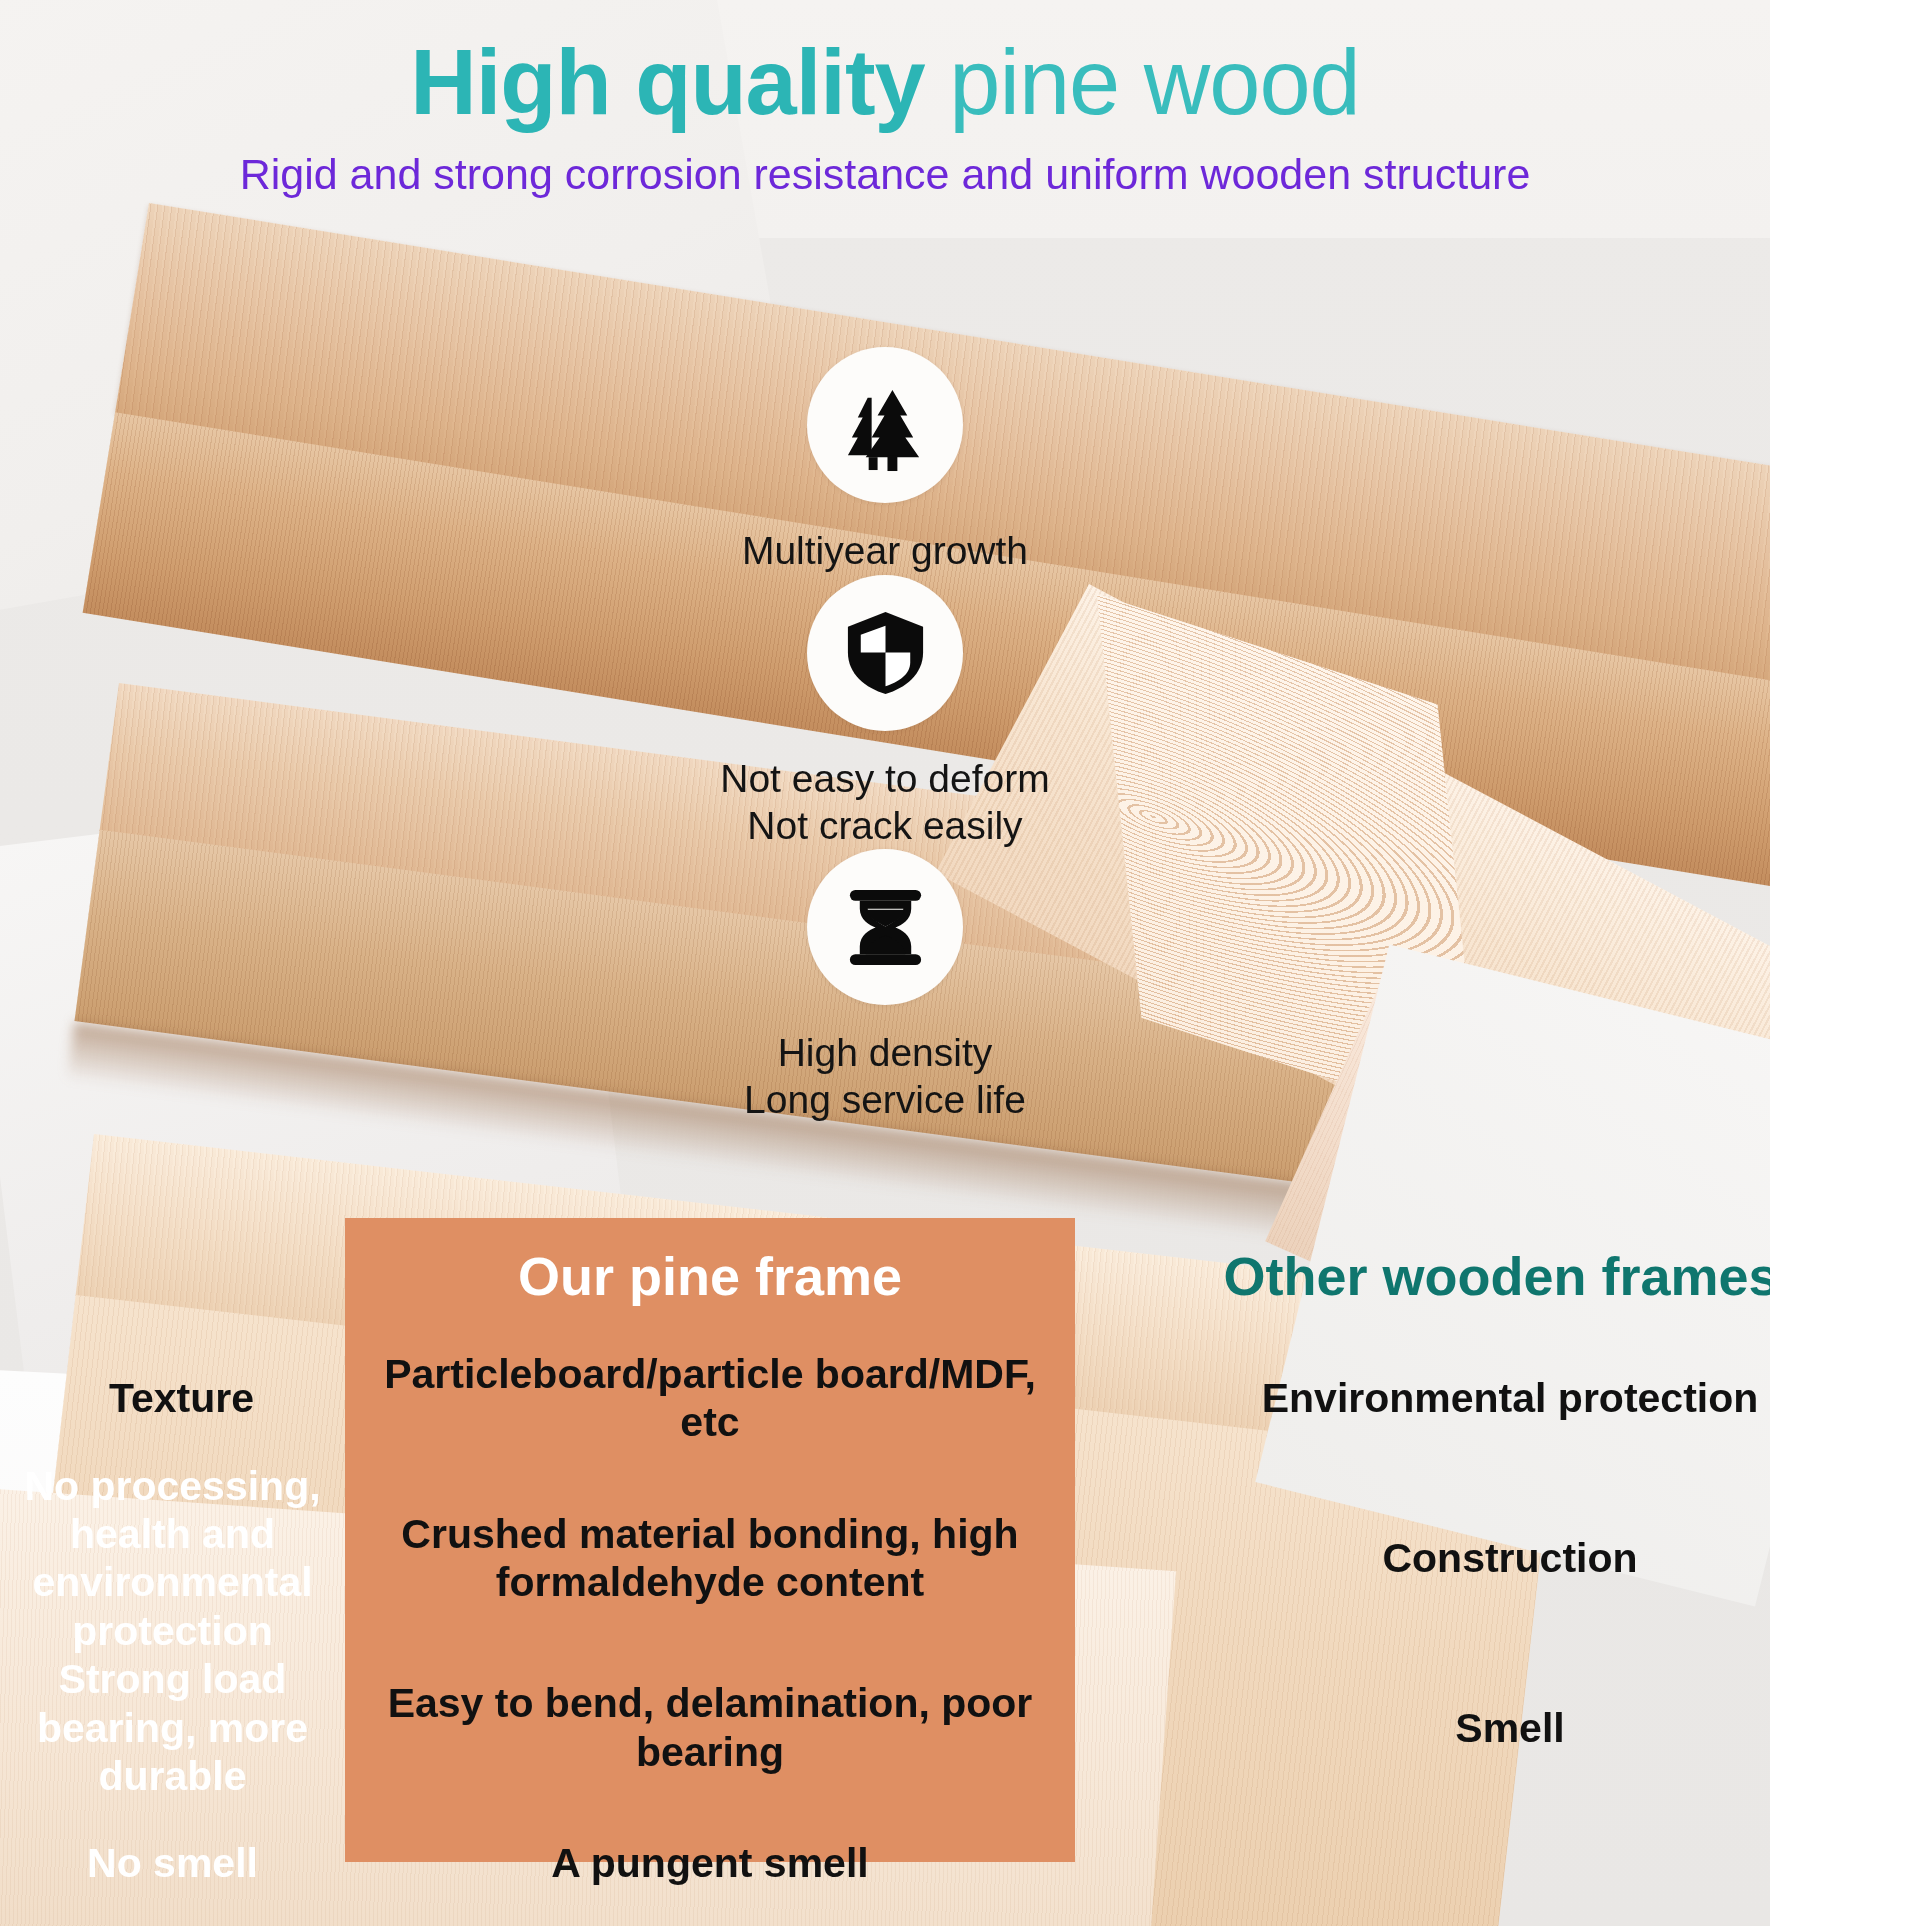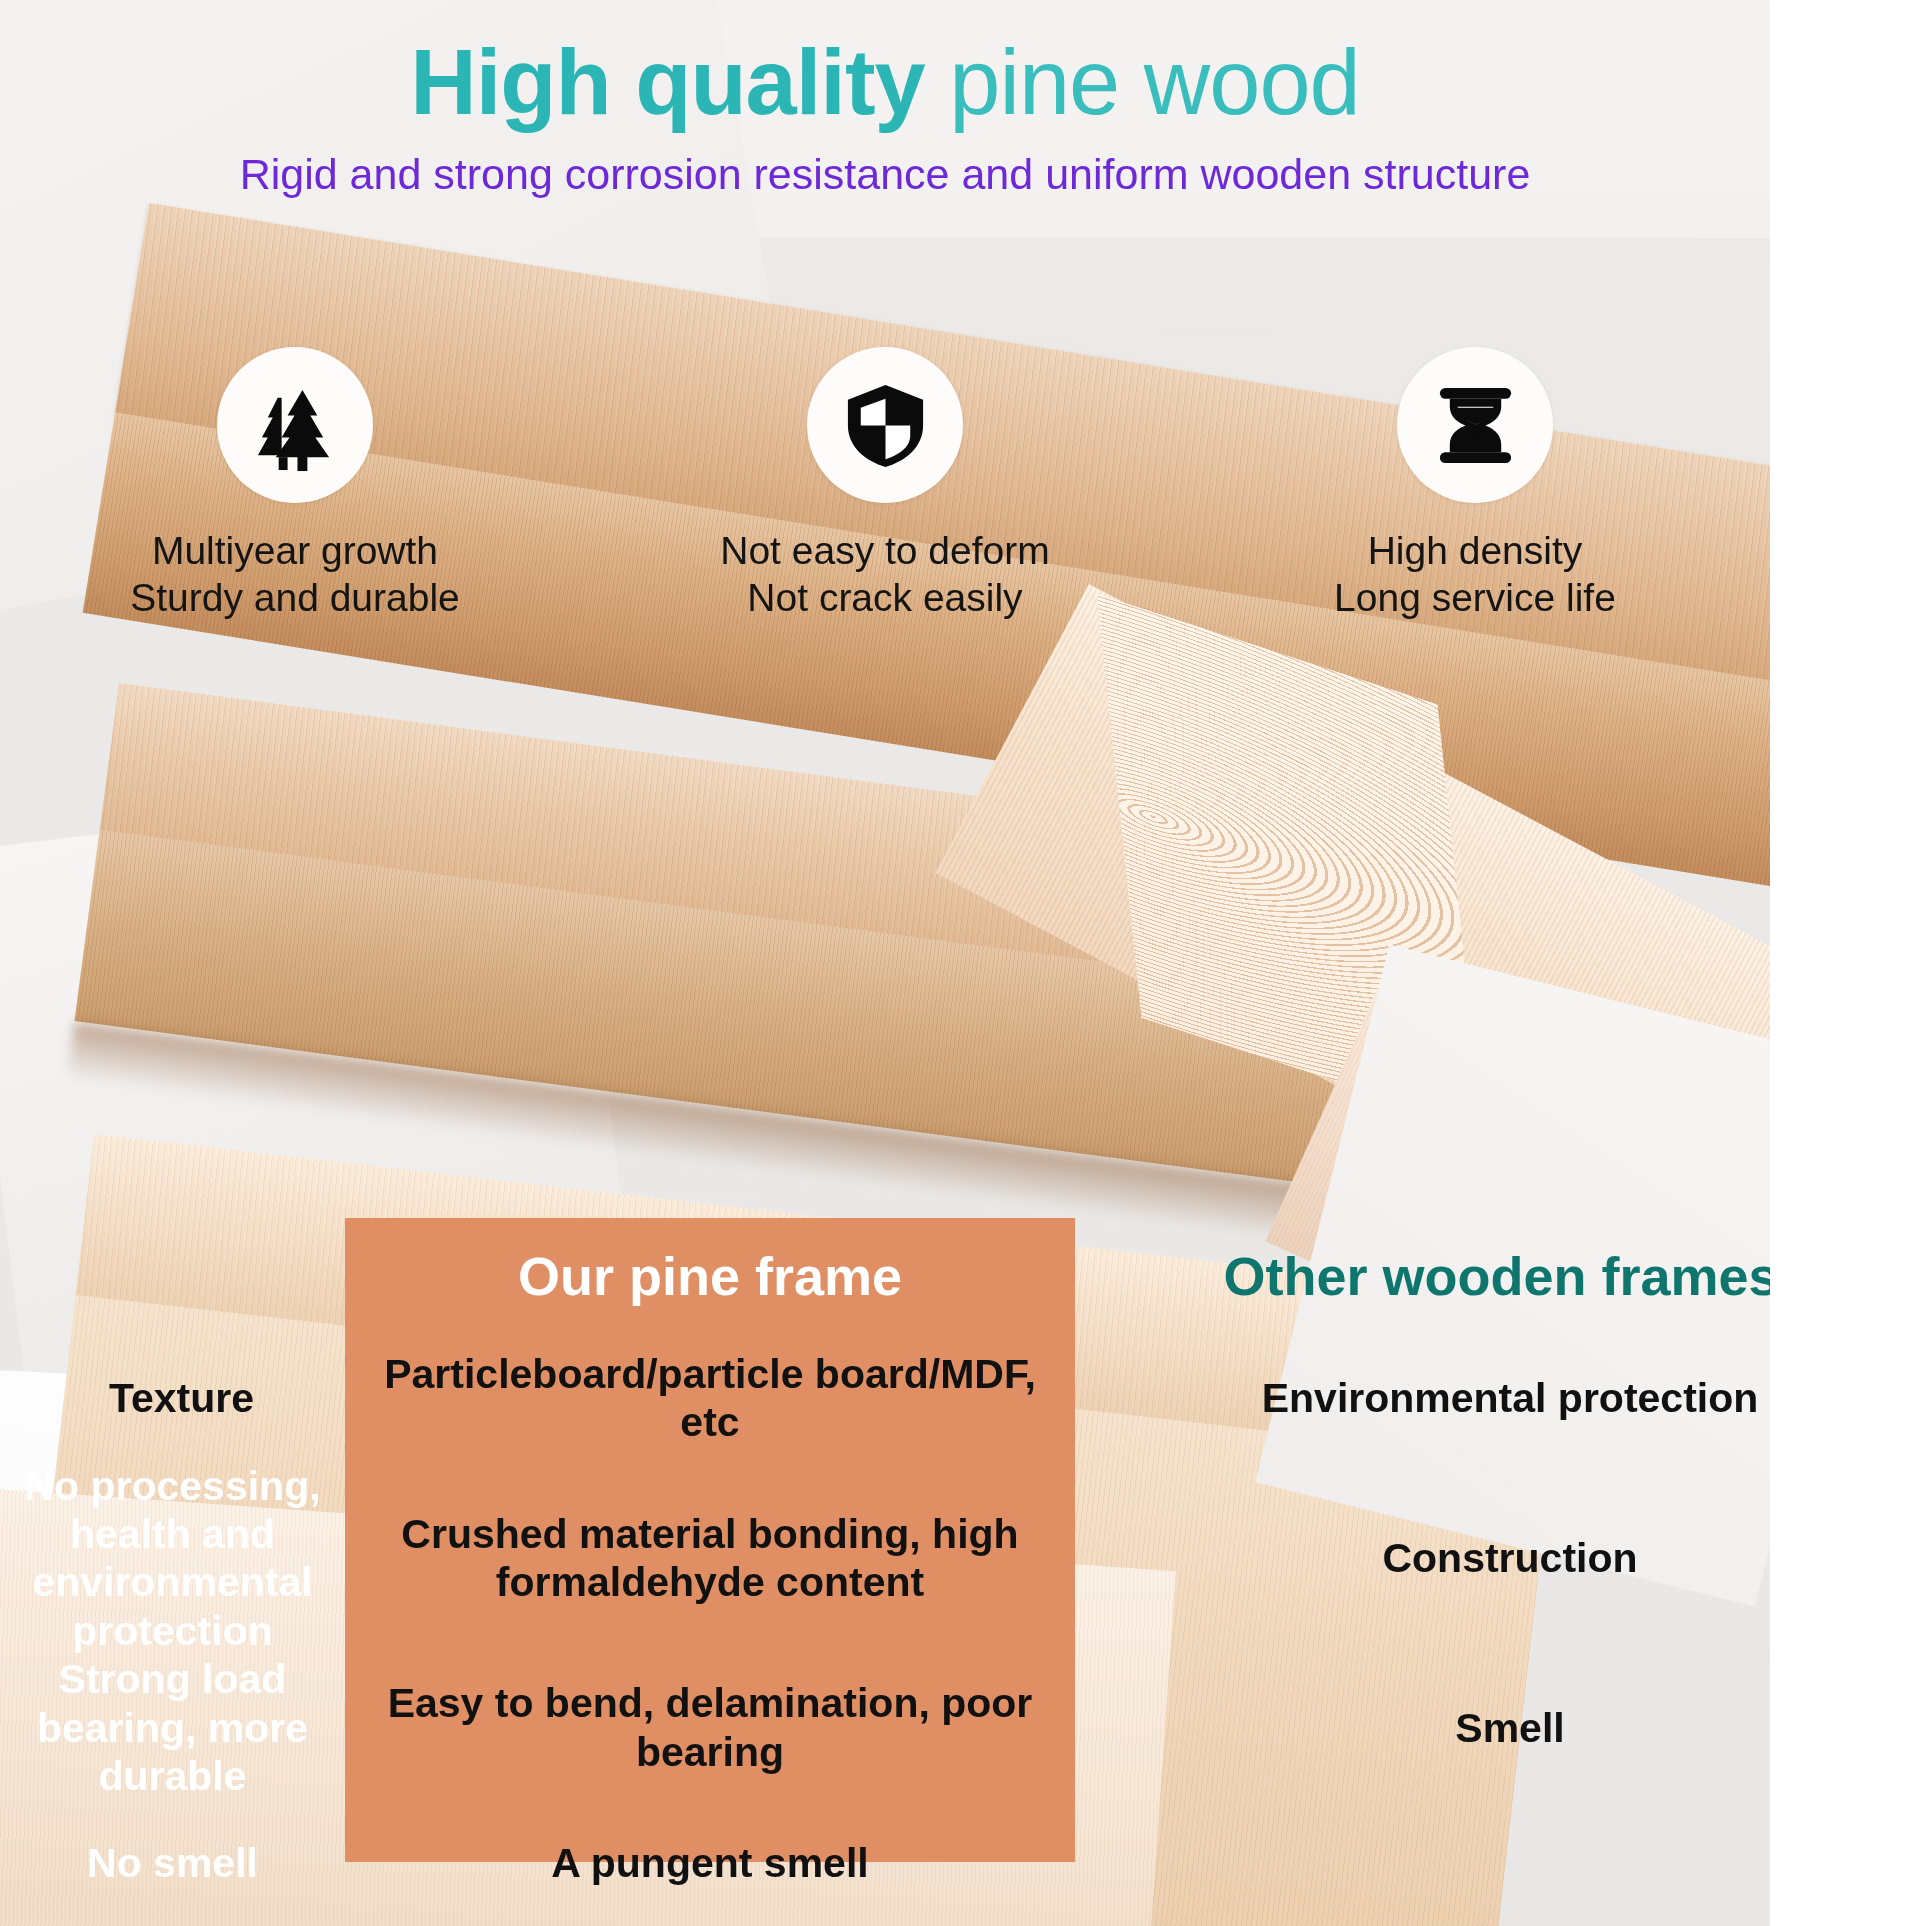--- a/index.html
+++ b/index.html
@@ -266,20 +266,21 @@
     color: #6d28d9;
     white-space: nowrap;
   }
 
   
   .features {
     position: absolute;
     left: 0; right: 0; top: 347px;
     display: flex;
     z-index: 20;
+    flex-direction: column;
   }
   .feature {
     flex: 1;
     display: flex;
     flex-direction: column;
     align-items: center;
   }
   .badge {
     width: 156px;
     height: 156px;
@@ -417,21 +418,20 @@
               <path d="M55 12 L40 38 L47 38 L34 60 L42 60 L28 80 L82 80 L68 60 L76 60 L63 38 L70 38 Z"></path>
 
               <rect x="50" y="78" width="10" height="16"></rect>
               <rect x="31" y="80" width="9" height="13"></rect>
             </g>
           </svg>
         </span>
       </div>
       <div class="feature-label">
         <div>Multiyear growth</div>
-        <div>Sturdy and durable</div>
       </div>
     </div>
 
     <div class="feature">
       <div class="badge">
         <span>
           <svg width="91" height="91" viewBox="0 0 92 92" aria-hidden="true">
             <path d="M46 5 L84 20 V46 C84 68 66 82 46 88 C26 82 8 68 8 46 V20 Z" fill="#0b0b0b"></path>
             <path d="M46 19 V46 H21 V28 Z" fill="#ffffff"></path>
             <path d="M46 46 H71 V56 C71 68 59 76 46 80 Z" fill="#ffffff"></path>

